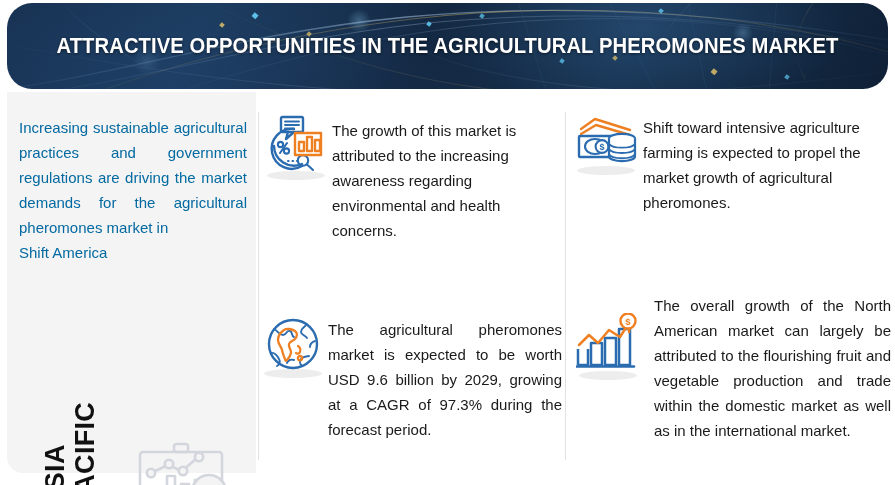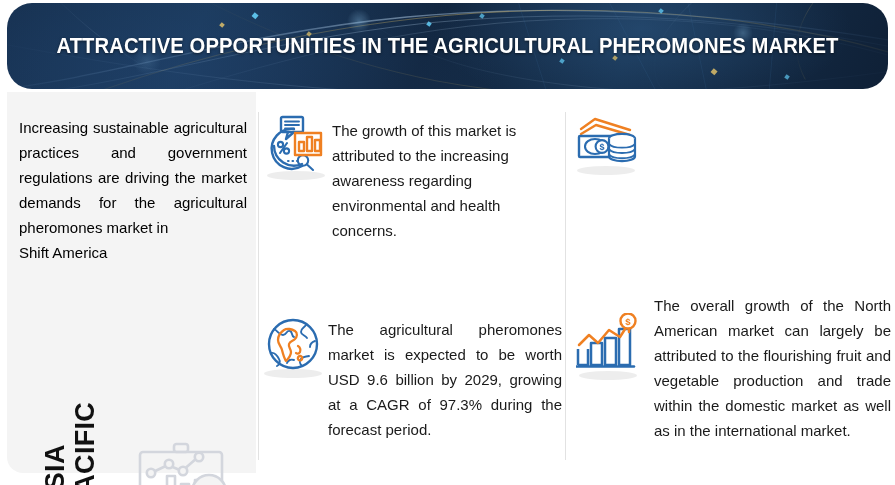--- a/index.html
+++ b/index.html
@@ -69,21 +69,21 @@
     background: #f4f4f4;
     border-bottom-left-radius: 16px;
   }
   .left-text {
     position: absolute;
     left: 12px;
     top: 23px;
     width: 228px;
     font-size: 15px;
     line-height: 25px;
-    color: #000000;
+    color: #0369a1;
     text-align: justify;
     text-justify: inter-word;
   }
   .left-text-last {
     text-align: left;
   }
   .region-label {
     position: absolute;
     left: -17px;
     top: 308px;
@@ -315,20 +315,21 @@
           <path d="M34,28.5 v18 a13,4.6 0 0 0 26,0 v-18"></path>
         </g>
         <g fill="none" stroke="#2b6cb0" stroke-width="1.9">
           <path d="M34.4,34.2 a13,4.6 0 0 0 25.2,0"></path>
           <path d="M34.4,39.5 a13,4.6 0 0 0 25.2,0"></path>
           <path d="M34.4,44.8 a13,4.6 0 0 0 25.2,0"></path>
         </g>
       </svg>
       <div class="icon-shadow"></div>
     </div>
+    <div class="cell-text">Shift toward intensive agriculture farming is expected to propel the market growth of agricultural pheromones.</div>
   </div>
 
   <div class="cell" id="cell-bm">
     <div class="cell-icon">
       <svg viewBox="0 0 62 62" width="62" height="62">
         <g fill="none" stroke="#2b6cb0" stroke-width="2.4">
           <circle cx="31" cy="31" r="24"></circle>
         </g>
         <g fill="none" stroke="#2b6cb0" stroke-width="1.9" stroke-linecap="round" stroke-linejoin="round">
           <path d="M12,16 c4,2 5,6 9,6 c4,0 3,-5 7,-4 c3,1 1,5 4,6"></path>

